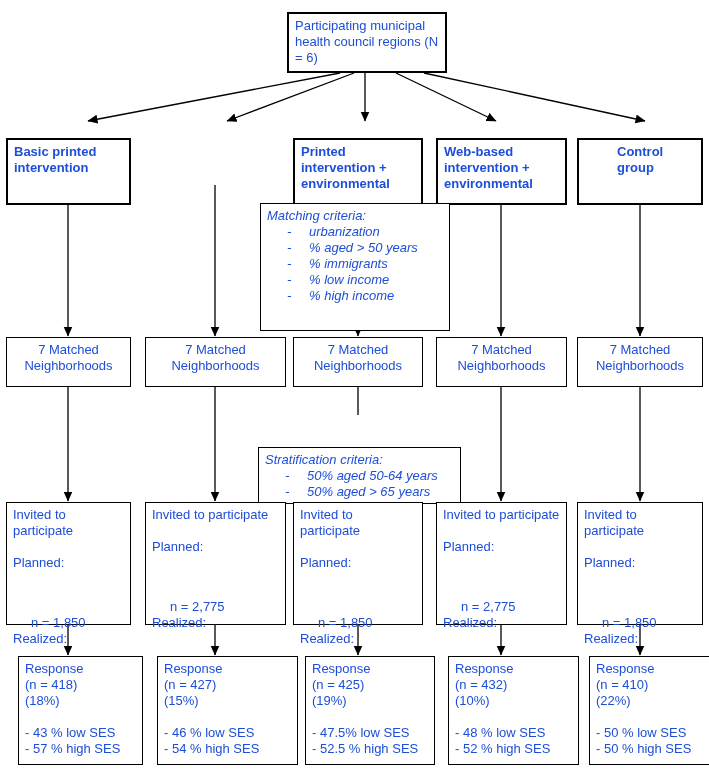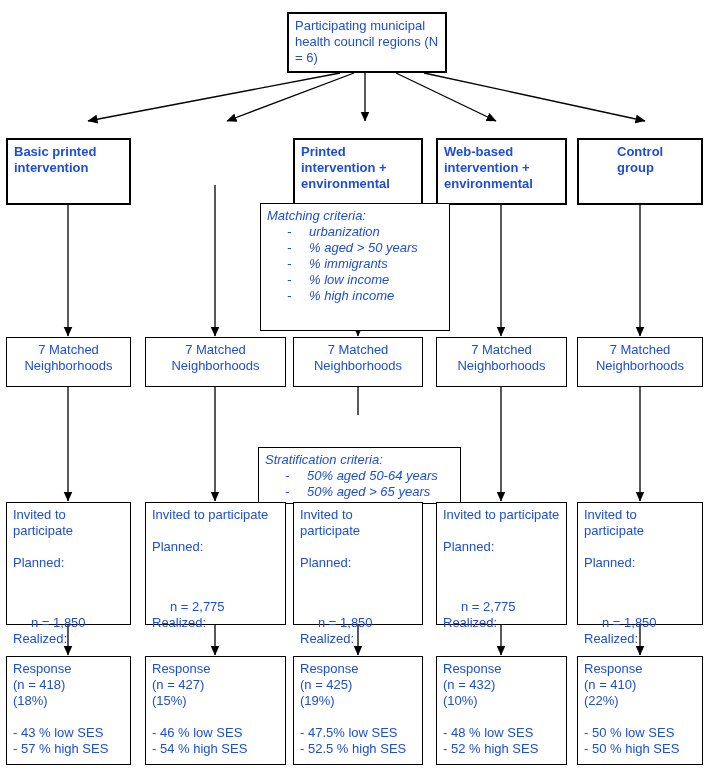--- a/index.html
+++ b/index.html
@@ -14,21 +14,21 @@
   }
   .thick{border-width:2px;}
   .bold{font-weight:bold;}
   .ital{font-style:italic;}
   .top-box{left:287px;top:12px;width:160px;height:61px;}
   .mc-box{left:260px;top:203px;width:190px;height:128px;}
   .sc-box{left:258px;top:415px;width:203px;height:57px;margin-top:32px;}
   .r2{top:138px;height:67px;}
   .r3{top:337px;height:50px;text-align:center;}
   .r5{top:502px;height:123px;}
-  .r6{top:656px;height:109px;}
+  .r6{top:656px;height:109px;margin-left:12px;}
   .c1{left:6px;width:125px;}
   .c2{left:145px;width:141px;}
   .c3{left:293px;width:130px;}
   .c4{left:436px;width:131px;}
   .c5{left:577px;width:126px;}
   .narrow-label{display:inline-block;max-width:70px;margin-left:32px;}
   .gap{margin-top:16px;}
   .indent{padding-left:18px;margin-top:44px;}
   .crit-row{display:flex;}
   .crit-row .dash{margin-left:20px;width:8px;flex:none;}

